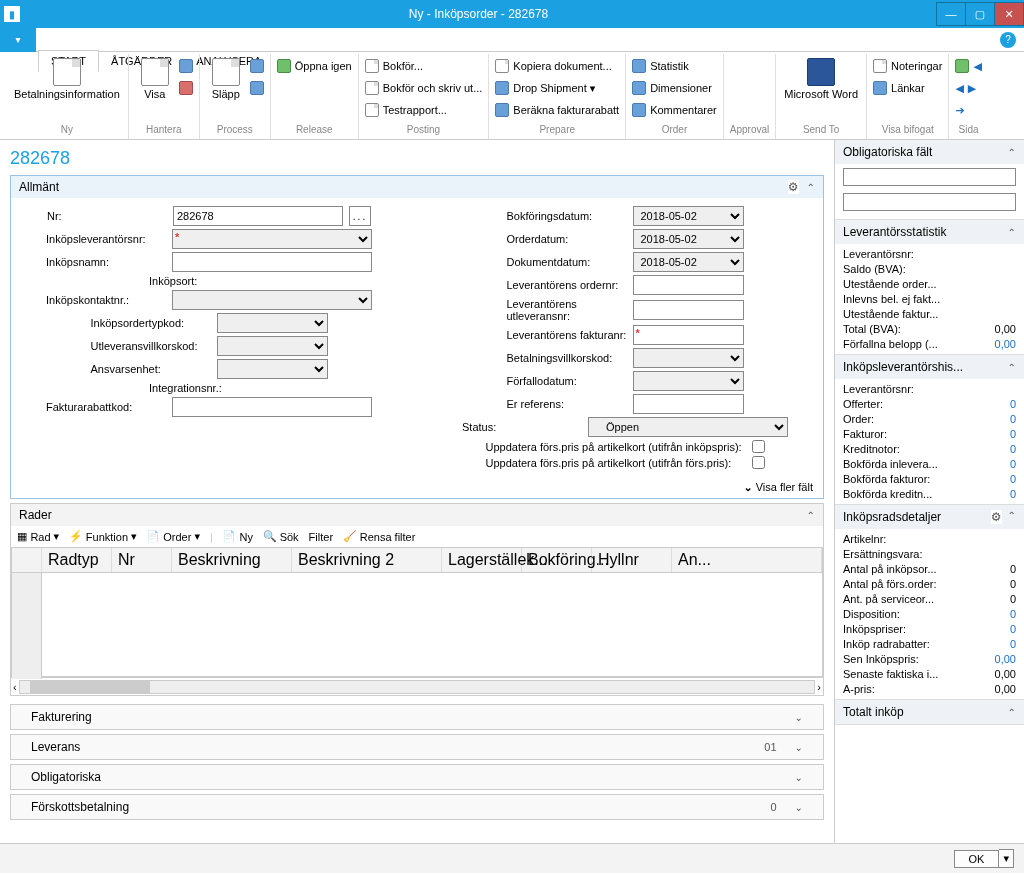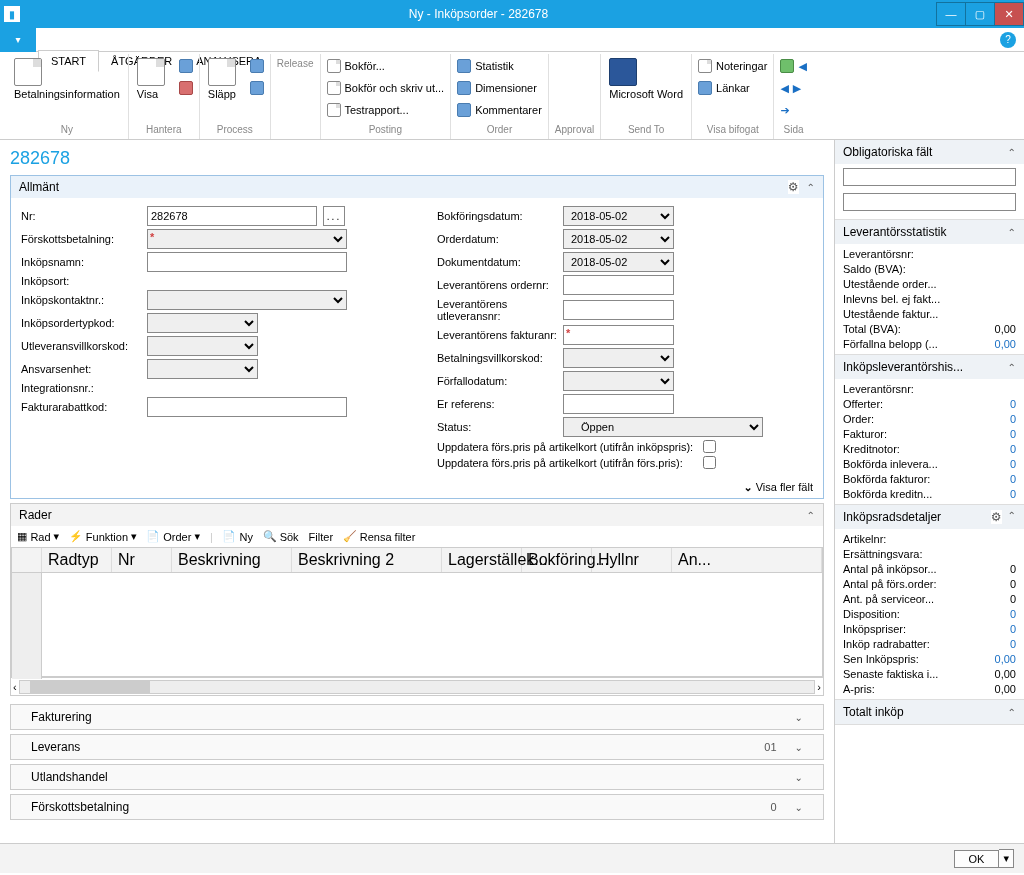--- a/index.html
+++ b/index.html
@@ -21,21 +21,21 @@
 .ribbon-tabs .tab { padding: 4px 12px; font-size: 11px; cursor: pointer; margin-top: 42px; }
 .ribbon-tabs .tab.active { border: 1px solid #ccc; border-bottom: 1px solid #fff; background: #fff; margin-bottom: -1px; }
 .ribbon-tabs .help { margin-left: auto; margin-right: 8px; width:16px;height:16px;border-radius:50%;background:#1ba1e2;color:#fff;display:flex;align-items:center;justify-content:center;font-size:10px;}
 
 
 .ribbon { display: flex; height: 88px; border-bottom: 1px solid #ccc; background: #fff; padding: 2px 6px 0; }
 .ribbon-group { display: flex; flex-direction: column; align-items: center; justify-content: space-between; border-right: 1px solid #e0e0e0; padding: 2px 6px; }
 .ribbon-group:last-child { border-right: none; }
 .ribbon-group .items { display: flex; gap: 4px; flex: 1; }
 .ribbon-group .glabel { font-size: 10px; color: #888; padding: 2px 0; }
-.rb-big { display: flex; flex-direction: column; gap: 2px; padding: 2px; font-size: 11px; min-width: 40px; }
+.rb-big { display: flex; flex-direction: column; align-items: center; gap: 2px; padding: 2px; font-size: 11px; min-width: 40px; }
 .rb-big .ic { width: 28px; height: 28px; }
 .rb-col { display: flex; flex-direction: column; gap: 2px; justify-content: flex-start; }
 .rb-small { display: flex; align-items: center; gap: 4px; font-size: 11px; height: 20px; white-space: nowrap; }
 .rb-small .ic { width: 14px; height: 14px; }
 .ic { display: inline-block; background: #6aa0d8; border: 1px solid #4a7cb0; border-radius: 2px; }
 .ic.doc { background:#fff; border-color:#888; position:relative; }
 .ic.doc::after{content:"";position:absolute;top:0;right:0;width:30%;height:30%;background:#ddd;}
 .ic.green { background:#6fbf6b; border-color:#4a8d46;}
 .ic.red { background:#d86f6f; border-color:#a84848;}
 .ic.word { background:#2b579a; border-color:#1d3e6e;}
@@ -48,21 +48,21 @@
 .page-title { color: #1ba1e2; font-size: 18px; margin-bottom: 6px; }
 
 
 .fasttab { border: 1px solid #9cc2e4; margin-bottom: 4px; }
 .fasttab.nobd { border-color:#ccc; }
 .fasttab-h { display:flex; align-items:center; justify-content:space-between; padding:4px 8px; font-size:12px; background:#f3f3f3;}
 .fasttab.active .fasttab-h { background:#eaf2fa;}
 .fasttab-h .right { display:flex;align-items:center;gap:8px;}
 .chev { font-size:10px; color:#555; cursor:pointer; }
 .fasttab-body { padding: 8px 10px; display:flex; gap:40px; font-size:11px; }
-.col { display:flex; flex-direction:column; gap:3px; flex:1; }
+.col { display:flex; flex-direction:column; gap:3px; flex:1;align-items:center; }
 .frow { display:flex; align-items:center; gap:6px; }
 .frow label { width: 120px; color:#000; }
 .frow input[type=text], .frow select { height:20px; border:1px solid #888; padding:0 3px; font-size:11px; }
 .frow .w1 { width:170px; } .frow .w2{width:111px;} .frow .w3{width:200px;padding-left:13px;}
 .frow .lookup { width:22px;height:20px;border:1px solid #888;display:inline-flex;align-items:center;justify-content:center;font-size:10px;letter-spacing:2px;}
 .req { color:#d04040; font-weight:bold; padding-right:2px; }
 .showmore { text-align:right; padding: 4px 10px; font-size:11px;}
 .showmore::before{content:"⌄ "; font-weight:bold;}
 
 
@@ -161,40 +161,65 @@
             <span class="ic"></span>
           </div>
           <div class="rb-small">
             <span class="ic"></span>
           </div>
         </div>
     </div>
     <div class="glabel">Process</div>
   </div>
   <div class="ribbon-group">
+    <div class="items">
+        <div class="rb-small">
+          <span class="ic green"></span>
+          <span>Öppna igen</span>
+        </div>
+      </div>
     <div class="glabel">Release</div>
   </div>
   <div class="ribbon-group">
     <div class="items">
         <div class="rb-col">
       <div class="rb-small">
             <span class="ic doc"></span>
             <span>Bokför...</span>
           </div>
       <div class="rb-small">
             <span class="ic doc"></span>
             <span>Bokför och skriv ut...</span>
           </div>
       <div class="rb-small">
             <span class="ic doc"></span>
             <span>Testrapport...</span>
           </div>
     </div>
       </div>
     <div class="glabel">Posting</div>
+  </div>
+  <div class="ribbon-group">
+    <div class="items">
+        <div class="rb-col">
+      <div class="rb-small">
+            <span class="ic doc"></span>
+            <span>Kopiera dokument...</span>
+          </div>
+      <div class="rb-small">
+            <span class="ic"></span>
+            <span>Drop Shipment ▾</span>
+          </div>
+      <div class="rb-small">
+            <span class="ic"></span>
+            <span>Beräkna fakturarabatt</span>
+          </div>
+    </div>
+      </div>
+    <div class="glabel">Prepare</div>
   </div>
   <div class="ribbon-group">
     <div class="items">
         <div class="rb-col">
       <div class="rb-small">
             <span class="ic"></span>
             <span>Statistik</span>
           </div>
       <div class="rb-small">
             <span class="ic"></span>
@@ -269,21 +294,21 @@
           </div>
       </div>
       <div class="fasttab-body">
         <div class="col">
           <div class="frow">
               <label>Nr:</label>
               <input type="text" class="w1" value="282678" style="">
               <span class="lookup">...</span>
             </div>
           <div class="frow">
-              <label>Förskottsbetalning:</label>
+              <label>Inköpsleverantörsnr:</label>
               <div style="position:relative"><span class="req" style="position:absolute;left:3px;top:2px">*</span><select class="w3" style="padding-left:14px"></select></div>
             </div>
           <div class="frow">
               <label>Inköpsnamn:</label>
               <input type="text" class="w3" style="">
             </div>
           <div class="frow">
               <label>Inköpsort:</label>
             </div>
           <div class="frow">
@@ -415,21 +440,21 @@
         </span>
     </div>
     <div class="collapsed">
       <span>Leverans</span>
         <span class="badge">
           <span>01</span>
           <span class="chev">⌄</span>
         </span>
     </div>
     <div class="collapsed">
-      <span>Utlandshandel</span>
+      <span>Obligatoriska</span>
         <span class="badge">
           <span></span>
           <span class="chev">⌄</span>
         </span>
     </div>
     <div class="collapsed">
       <span>Förskottsbetalning</span>
         <span class="badge">
           <span>0</span>
           <span class="chev">⌄</span>

